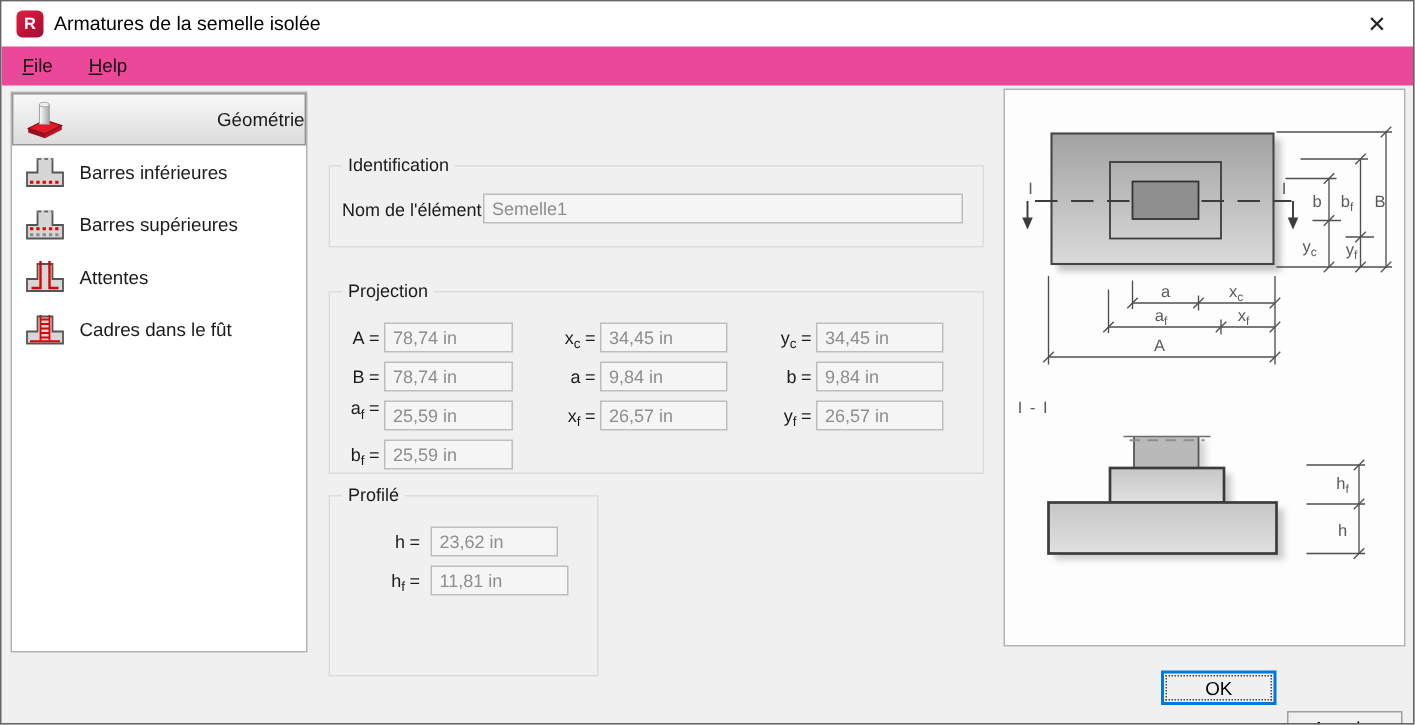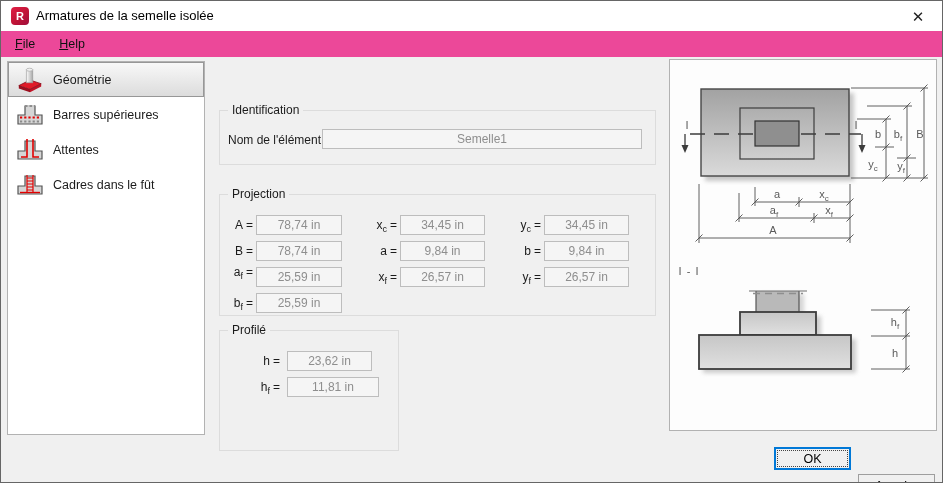--- a/index.html
+++ b/index.html
@@ -19,32 +19,32 @@
   .win-title { position:absolute; left:35px; top:7px; font-size:13px; color:#000000; }
   .close-btn { position:absolute; right:12px; top:5px; width:24px; height:22px; text-align:center;
     font-size:15px; color:#222; line-height:22px; cursor:default; }
   
   .menubar { position:absolute; left:0; top:30px; width:100%; height:26px; background:#ec4899; display:flex; align-items:center; }
   .menu-item { padding:3px 10px; font-size:12.5px; color:#111; margin-left:4px; }
   .ukey { text-decoration:underline; }
   
   .sidebar { position:absolute; left:6px; top:60px; width:198px; height:374px; background:#fff; border:1px solid #b2b2b2; }
   .side-item { display:flex; align-items:center; height:35px; padding-left:5px; border:1px solid transparent; }
-  .side-item.selected { background:linear-gradient(#f8f8f8,#dcdcdc); border:1px solid #979797; }
+  .side-item.selected { background:linear-gradient(#f8f8f8,#dcdcdc); border:1px solid #979797;justify-content:space-between; }
   .side-icon { width:32px; height:28px; display:flex; align-items:center; justify-content:center; }
   .side-label { font-size:12.5px; color:#1b1b1b; margin-left:7px; white-space:nowrap; }
   
   .group { position:absolute; border:1px solid #dcdcdc;margin-top:47px; }
   .gtitle { position:absolute; top:-8px; left:8px; background:#f0f0f0; padding:0 4px; font-size:12px; color:#1b1b1b; white-space:nowrap; }
   .flabel { position:absolute; font-size:12px; color:#1b1b1b; text-align:right; white-space:nowrap; }
   .lbl-sub { font-size:9px; vertical-align:-3px; }
   .eq { margin-left:3px; }
   .field { position:absolute; height:20px; background:#f5f5f5; border:1px solid #bdbdbd;
-    font-size:12px; color:#8e8e8e; text-align:center; padding:2px 5px 0 5px; white-space:nowrap; overflow:hidden; }
-  .field.left { text-align:center; }
+    font-size:12px; color:#8e8e8e; text-align:left; padding:2px 5px 0 5px; white-space:nowrap; overflow:hidden; }
+  .field.left { text-align:left; }
   
   .diag-panel { position:absolute; left:668px; top:58px; width:268px; height:372px; background:#fdfdfd; border:1px solid #b2b2b2; }
   .dim { stroke:#4f4f4f; stroke-width:0.9; fill:none; }
   .cut { stroke:#3c3c3c; stroke-width:1.3; fill:none; }
   .dimtxt { font-family:"Liberation Sans",sans-serif; font-size:11px; fill:#5a5a5a; text-anchor:middle; }
   .subt { font-size:8px; }
   
   .btn { position:absolute; width:77px; height:23px; background:#f0f0f0; border:1px solid #9e9e9e;
     font-size:12.5px; color:#000; display:flex; align-items:center; justify-content:center; }
   .btn.default { border:2px solid #0078d7; outline:1px dotted #444; outline-offset:-4px; }
@@ -79,20 +79,31 @@
           <polygon points="3,21 3,24 15,28 15,25" fill="#9c0f1f"></polygon>
           <polygon points="15,25 15,28 27,22 27,19" fill="#c01326"></polygon>
           <polygon points="3,21 15,15 27,19 15,25" fill="#e01a28" stroke="#7c0c18" stroke-width="0.8"></polygon>
           <rect x="11" y="4" width="7" height="14" fill="url(#cylg)" stroke="#9a9a9a" stroke-width="0.7"></rect>
           <ellipse cx="14.5" cy="4" rx="3.5" ry="1.6" fill="#f0f0f0" stroke="#a5a5a5" stroke-width="0.7"></ellipse>
         </svg>
       </span>
       <span class="side-label">Géométrie</span>
     </div>
 
+    <div class="side-item">
+      <span class="side-icon">
+        <svg width="28" height="24" viewBox="0 0 28 24">
+          <path d="M2 12 h7 V3 h10 V12 h7 V21 H2 Z" fill="#d6d6d6" stroke="#555" stroke-width="1.2"></path>
+          <line x1="9" y1="3" x2="19" y2="3" stroke="#d6d6d6" stroke-width="1.6"></line>
+          <line x1="9" y1="3" x2="19" y2="3" stroke="#555" stroke-width="1" stroke-dasharray="2.5 2"></line>
+          <line x1="4" y1="18.5" x2="24" y2="18.5" stroke="#e00000" stroke-width="2" stroke-dasharray="2.2 2"></line>
+        </svg>
+      </span>
+      <span class="side-label">Barres inférieures</span>
+    </div>
 
     <div class="side-item">
       <span class="side-icon">
         <svg width="28" height="24" viewBox="0 0 28 24">
           <path d="M2 12 h7 V3 h10 V12 h7 V21 H2 Z" fill="#d6d6d6" stroke="#555" stroke-width="1.2"></path>
           <line x1="9" y1="3" x2="19" y2="3" stroke="#d6d6d6" stroke-width="1.6"></line>
           <line x1="9" y1="3" x2="19" y2="3" stroke="#555" stroke-width="1" stroke-dasharray="2.5 2"></line>
           <line x1="4" y1="14.5" x2="24" y2="14.5" stroke="#e00000" stroke-width="2" stroke-dasharray="2.2 2"></line>
           <line x1="4" y1="18.5" x2="24" y2="18.5" stroke="#8a8a8a" stroke-width="2" stroke-dasharray="2.2 2"></line>
         </svg>

